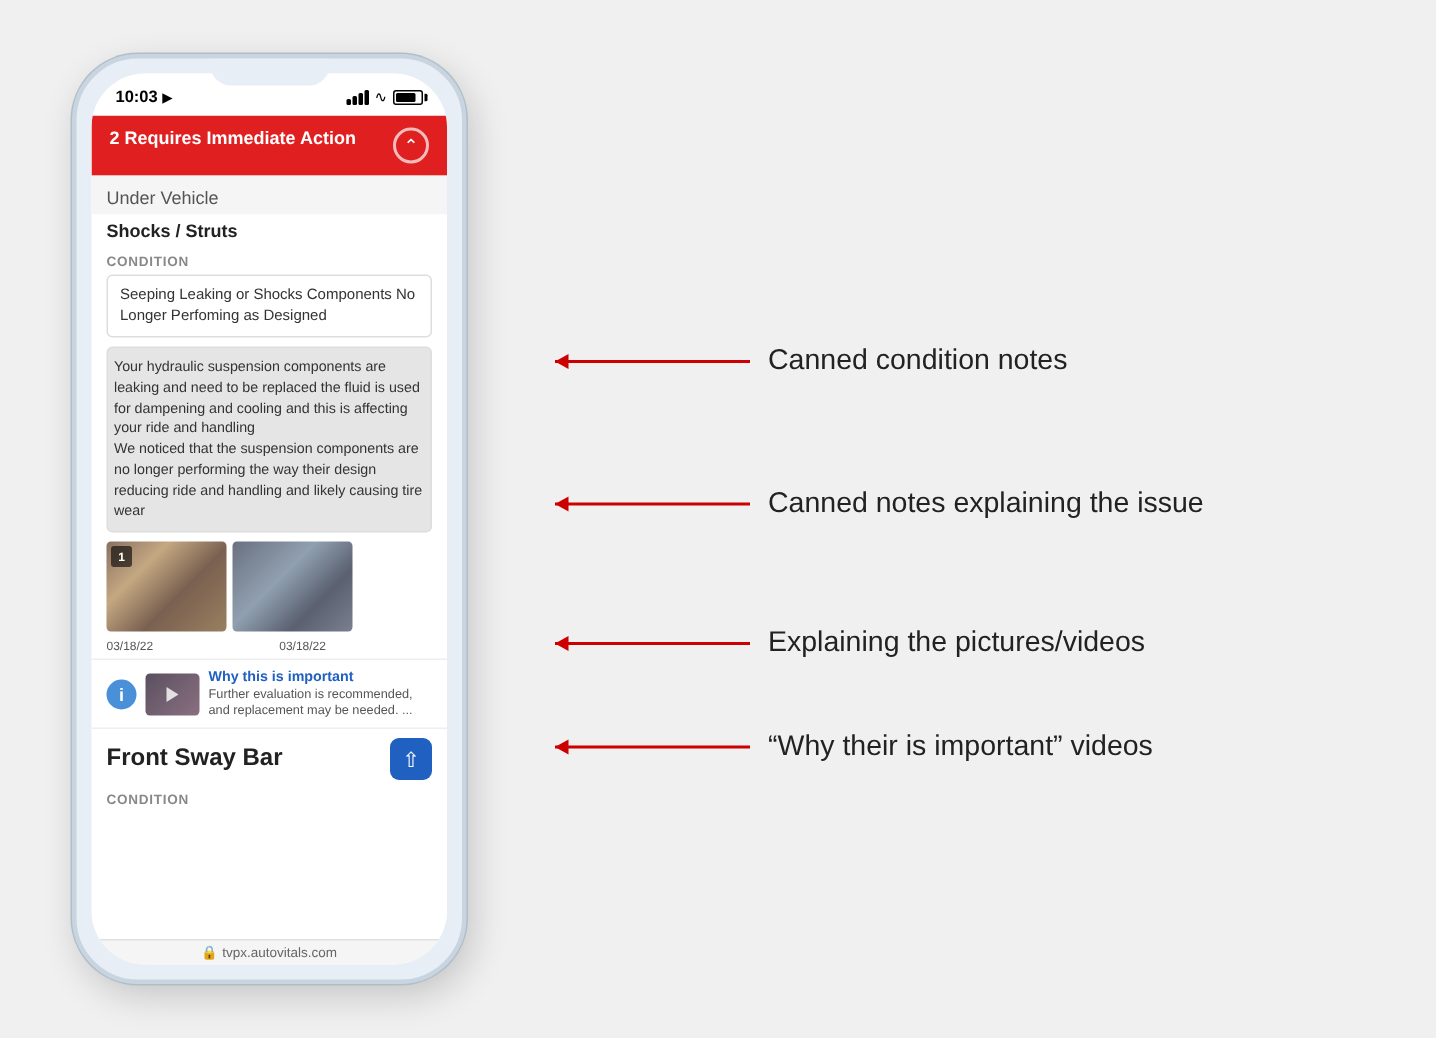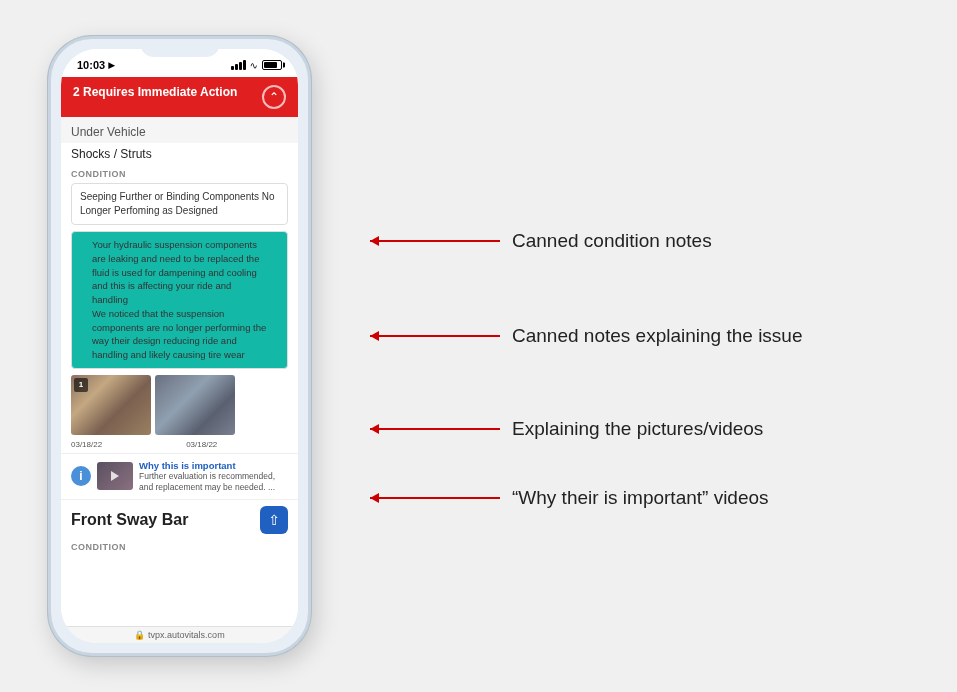--- a/index.html
+++ b/index.html
@@ -192,21 +192,21 @@
       padding: 8px 10px 4px;
       font-size: 12px;
       color: #555;
       font-weight: 400;
       background: #f5f5f5;
     }
 
     .subsection-title {
       padding: 4px 10px;
       font-size: 12px;
-      font-weight: 400;
+      font-weight: 700;
       color: #222;
       background: #fff;
     }
 
     .label-text {
       padding: 4px 10px 2px;
       font-size: 9px;
       font-weight: 700;
       color: #888;
       letter-spacing: 0.5px;
@@ -221,25 +221,25 @@
       font-size: 10px;
       color: #333;
       line-height: 1.4;
       background: #fff;
     }
 
     .notes-box {
       margin: 2px 10px 6px;
       border: 1px solid #ddd;
       border-radius: 4px;
-      padding: 6px 20px;
+      padding: 6px 4px;
       font-size: 9.5px;
       color: #333;
       line-height: 1.45;
-      background: #14b8a6;
+      background: #e5e5e5;
     }
 
     
     .photo-strip {
       display: flex;
       gap: 4px;
       padding: 0 10px 4px;
     }
     .photo-thumb {
       width: 80px;
@@ -414,21 +414,21 @@
     </div>
 
     <div class="phone-content">
       <div class="content-area">
 
         <div class="section-header">Under Vehicle</div>
 
         <div class="subsection-title">Shocks / Struts</div>
 
         <div class="label-text">CONDITION</div>
-        <div class="condition-box">Seeping Further or Binding Components No Longer Perfoming as Designed</div>
+        <div class="condition-box">Seeping Leaking or Shocks Components No Longer Perfoming as Designed</div>
 
         <div class="notes-box">
           Your hydraulic suspension components are leaking and need to be replaced the fluid is used for dampening and cooling and this is affecting your ride and handling<br>
           We noticed that the suspension components are no longer performing the way their design reducing ride and handling and likely causing tire wear
         </div>
 
         <div class="photo-strip">
           <div class="photo-thumb photo-1">
             <div class="photo-num-badge">1</div>
           </div>

